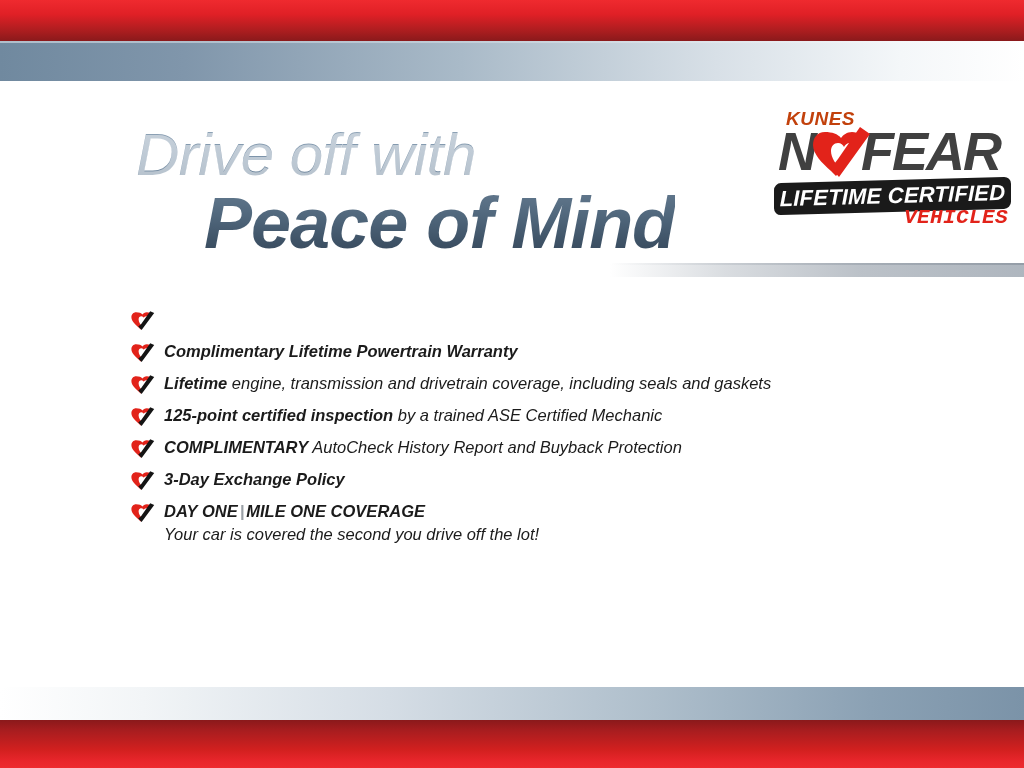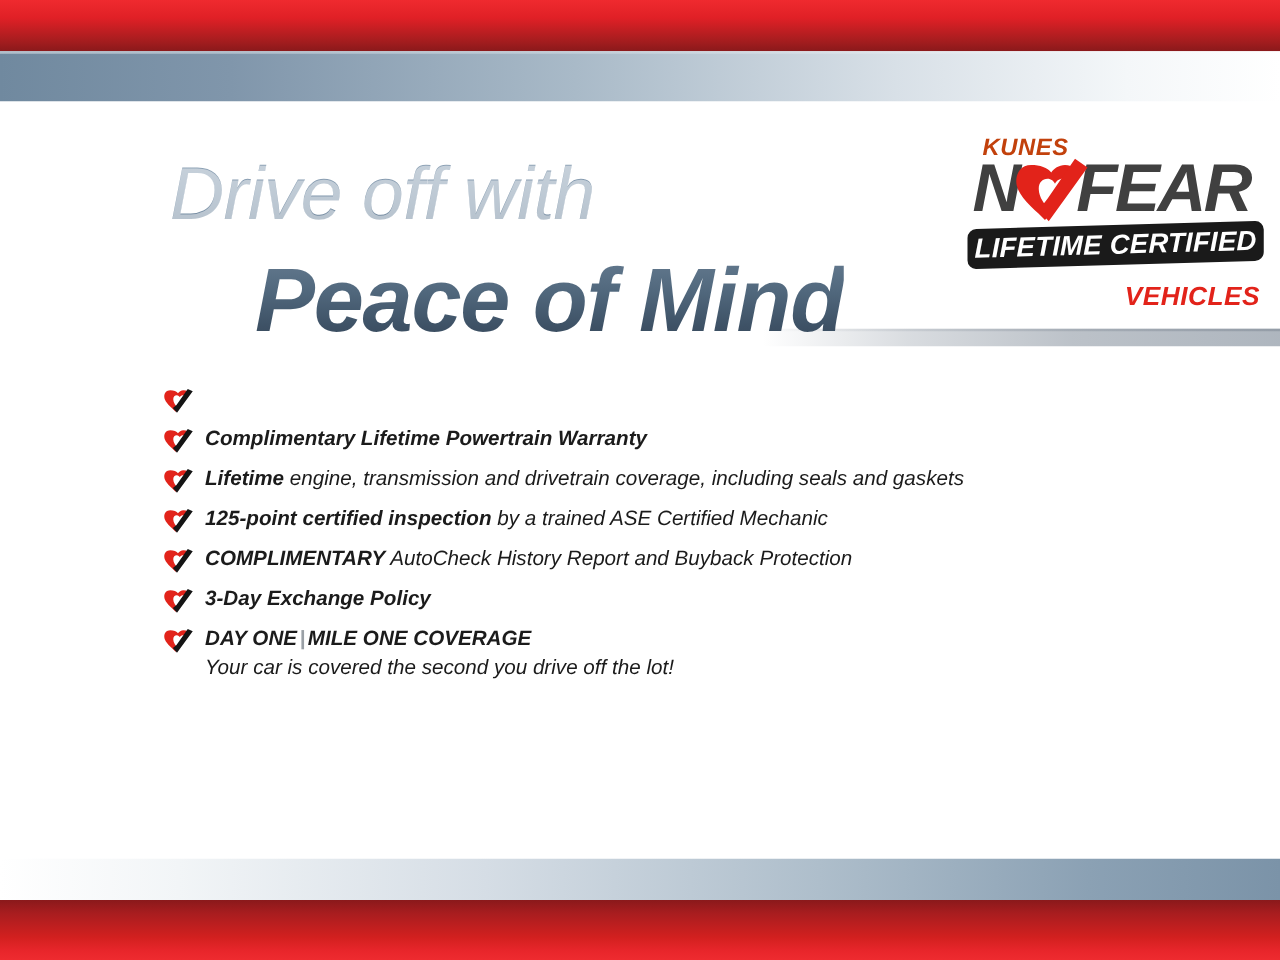--- a/index.html
+++ b/index.html
@@ -92,21 +92,21 @@
     letter-spacing: -0.5px;
     color: #7a90a6;
     background: linear-gradient(to bottom, #91a5b8 0%, #7c93a9 55%, #6b8298 100%);
     -webkit-background-clip: text;
     background-clip: text;
     -webkit-text-fill-color: transparent;
     text-shadow: 0 1px 0 rgba(255,255,255,.5);
   }
   .headline .line2 {
     display: block;
-    margin-top: 24px;
+    margin-top: 6px;
     margin-left: 68px;
     font-size: 72px;
     font-style: italic;
     font-weight: 700;
     letter-spacing: -1px;
     color: #46596c;
     background: linear-gradient(to bottom, #63798e 0%, #51687d 38%, #3e5266 78%, #38495c 100%);
     -webkit-background-clip: text;
     background-clip: text;
     -webkit-text-fill-color: transparent;
@@ -172,27 +172,28 @@
     transform: skewY(-1.6deg);
     color: #ffffff;
     font-size: 22px;
     font-weight: 700;
     font-style: italic;
     letter-spacing: .2px;
     white-space: nowrap;
   }
   .logo-vehicles {
     position: absolute;
-    top: 118px;
+    top: 98px;
     right: 6px;
     font-size: 21px;
     font-weight: 700;
     font-style: italic;
     letter-spacing: .4px;
     color: #e2231a;
+    font-family: Liberation Mono, monospace;
   }
 
   
   .features {
     position: absolute;
     top: 308px;
     left: 131px;
     width: 840px;
   }
   .feature-row {

